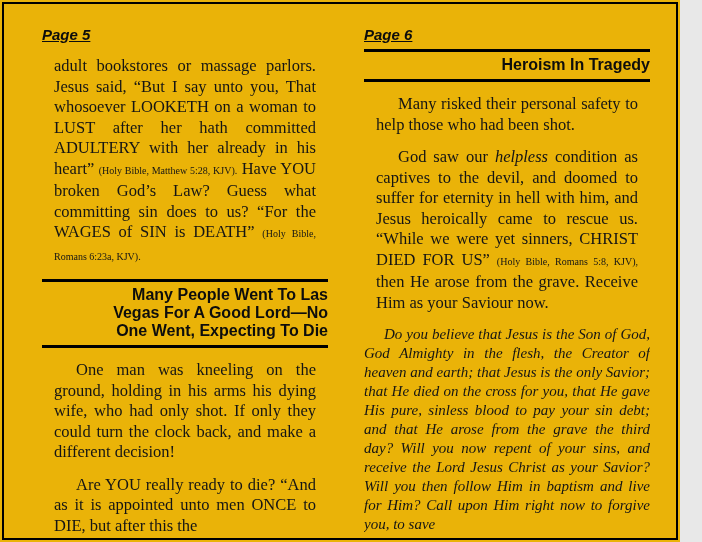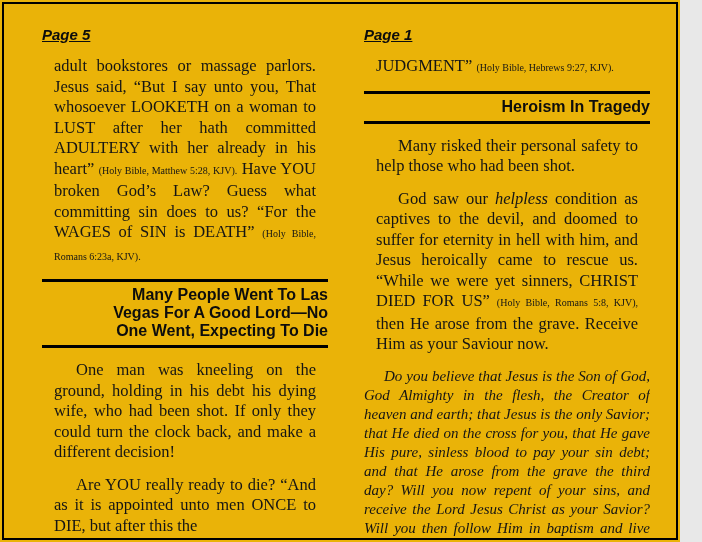--- a/index.html
+++ b/index.html
@@ -53,28 +53,27 @@
       <div class="page-header">Page 5</div>
 
       <p class="body-para"><span>adult bookstores or massage parlors.  Jesus said, “But I say unto you, That whosoever LOOKETH on a woman to LUST after her hath committed ADULTERY with her already in his heart” </span><span class="cite">(Holy Bible, Matthew 5:28, KJV).</span><span>  Have YOU broken God’s Law?  Guess what committing sin does to us?  “For the WAGES of SIN is DEATH” </span><span class="cite">(Holy Bible, Romans 6:23a, KJV).</span></p>
 
       <div class="section-heading">
         <span class="heading-line">Many People Went To Las</span>
         <span class="heading-line">Vegas For A Good Lord—No</span>
         <span class="heading-line">One Went, Expecting To Die</span>
       </div>
 
-      <p class="body-para indent">One man was kneeling on the ground, holding in his debt his dying wife, who had been shot.  If only they could turn the clock back, and make a different decision!</p>
+      <p class="body-para indent">One man was kneeling on the ground, holding in his arms his dying wife, who had only shot.  If only they could turn the clock back, and make a different decision!</p>
       <p class="body-para indent">Are YOU really ready to die?  “And as it is appointed unto men ONCE to DIE, but after this the</p>
     </div>
 
     <div class="page">
-      <div class="page-header">Page 1</div>
+      <div class="page-header">Page 6</div>
 
-      <p class="body-para"><span>JUDGMENT” </span><span class="cite">(Holy Bible, Hebrews 9:27, KJV).</span></p>
 
       <div class="section-heading">
         <span class="heading-line">Heroism In Tragedy</span>
       </div>
 
       <p class="body-para indent">Many risked their personal safety to help those who had been shot.</p>
 
       <p class="body-para indent"><span>God saw our </span><span class="em">helpless</span><span> condition as captives to the devil, and doomed to suffer for eternity in hell with him, and Jesus heroically came to rescue us.  “While we were yet sinners, CHRIST DIED FOR US” </span><span class="cite">(Holy Bible, Romans 5:8, KJV),</span><span> then He arose from the grave.  Receive Him as your Saviour now.</span></p>
 
       <p class="italic-para">Do you believe that Jesus is the Son of God, God Almighty in the flesh, the Creator of heaven and earth; that Jesus is the only Savior; that He died on the cross for you, that He gave His pure, sinless blood to pay your sin debt; and that He arose from the grave the third day?  Will you now repent of your sins, and receive the Lord Jesus Christ as your Savior?  Will you then follow Him in baptism and live for Him?  Call upon Him right now to forgive you, to save</p>

